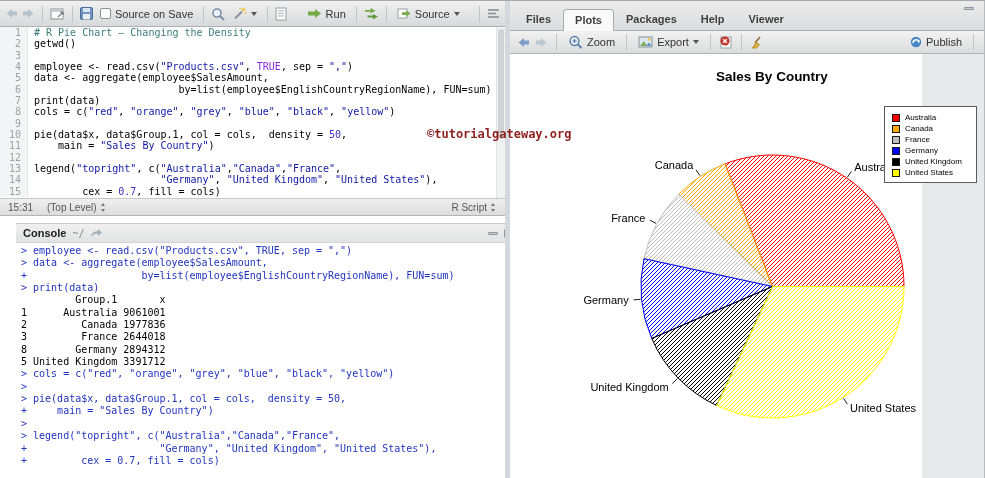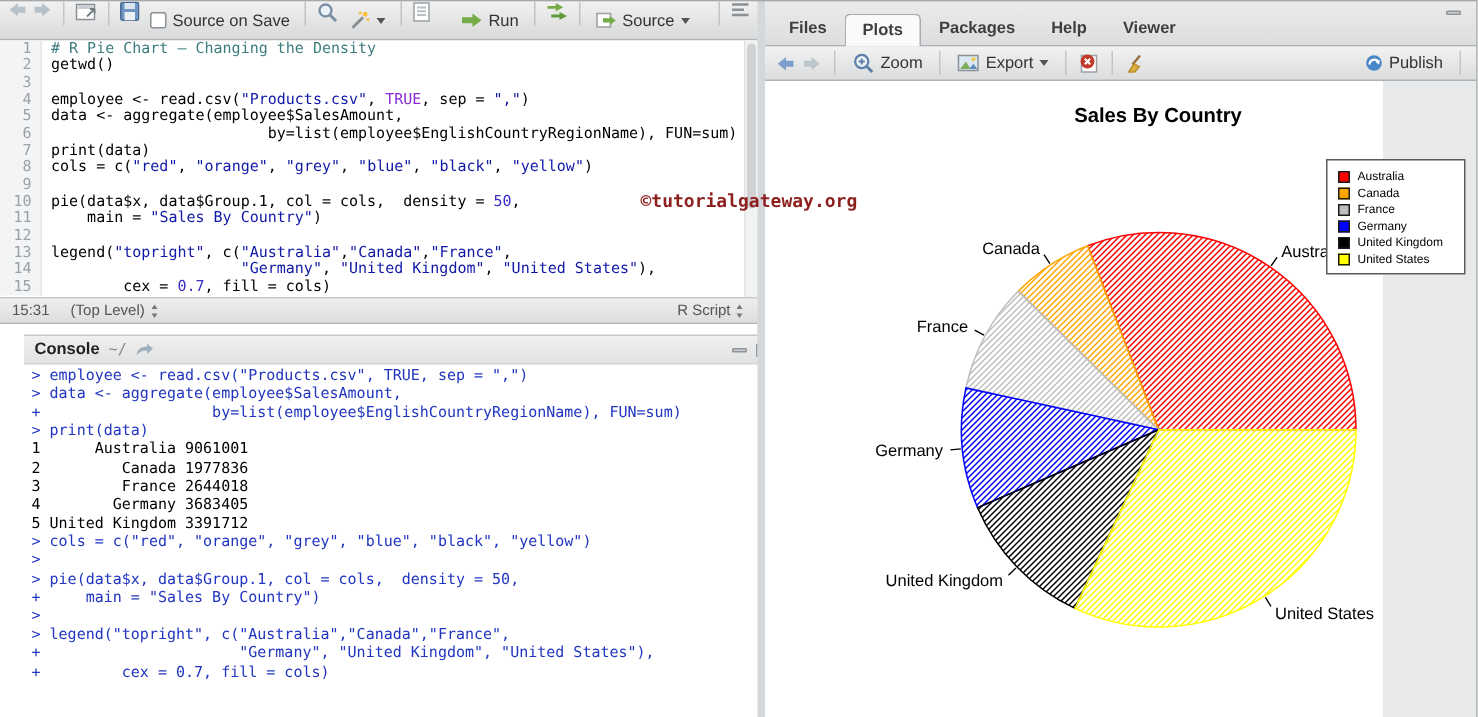--- a/index.html
+++ b/index.html
@@ -3,21 +3,21 @@
 <meta charset="utf-8">
 <style>
   *{margin:0;padding:0;box-sizing:border-box}
   body{background:#888;font-family:"Liberation Sans",sans-serif}
   #app{position:relative;width:985px;height:478px;background:#D5D8DB;overflow:hidden;border-top:1px solid #A6A9AB}
 
   
   .left-pane{position:absolute;left:0;top:0;width:505px;height:478px;background:#fff}
   .editor-toolbar{position:absolute;left:0;top:0;width:505px;height:26px;
     background:linear-gradient(#F1F1F1,#D8D9DA);border-bottom:1px solid #AFB2B4;
-    display:flex;padding:0 5px;gap:4px;font-size:11px;color:#333}
+    display:flex;align-items:center;padding:0 5px;gap:4px;font-size:11px;color:#333}
   .tb-sep{width:1px;height:16px;background:#C2C4C6;margin:0 3px;flex:0 0 auto}
   .tb-btn{display:flex;align-items:center;gap:4px;padding:2px 3px;border-radius:3px;white-space:nowrap}
   .checkbox{display:inline-block;width:11px;height:11px;background:#fff;border:1px solid #8A9095;border-radius:2px}
   .caret{display:inline-block;width:0;height:0;border-left:3.5px solid transparent;border-right:3.5px solid transparent;border-top:4px solid #555}
   .ud{display:inline-block;position:relative;width:7px;height:9px;vertical-align:middle}
   .ud::before{content:"";position:absolute;top:0;left:1px;border-left:2.5px solid transparent;border-right:2.5px solid transparent;border-bottom:3.5px solid #777}
   .ud::after{content:"";position:absolute;bottom:0;left:1px;border-left:2.5px solid transparent;border-right:2.5px solid transparent;border-top:3.5px solid #777}
 
   .editor-body{position:absolute;left:0;top:26px;width:505px;height:171px;background:#fff;overflow:hidden}
   .code-line{display:flex;height:11.333px;line-height:11.333px;font-family:"DejaVu Sans Mono",monospace;font-size:10px;white-space:pre}
@@ -205,24 +205,25 @@
           <span class="dash-ic"></span>
           <span class="max-ic"></span>
         </span>
       </div>
       <div class="console-body">
         <div id="console-lines">
             <div class="console-line in">&gt; employee &lt;- read.csv("Products.csv", TRUE, sep = ",")</div>
             <div class="console-line in">&gt; data &lt;- aggregate(employee$SalesAmount,</div>
             <div class="console-line in">+                   by=list(employee$EnglishCountryRegionName), FUN=sum)</div>
             <div class="console-line in">&gt; print(data)</div>
+            <div class="console-line out">         Group.1       x</div>
             <div class="console-line out">1      Australia 9061001</div>
             <div class="console-line out">2         Canada 1977836</div>
             <div class="console-line out">3         France 2644018</div>
-            <div class="console-line out">4        Germany 3683405</div>
+            <div class="console-line out">8        Germany 2894312</div>
             <div class="console-line out">5 United Kingdom 3391712</div>
             <div class="console-line in">&gt; cols = c("red", "orange", "grey", "blue", "black", "yellow")</div>
             <div class="console-line in">&gt; </div>
             <div class="console-line in">&gt; pie(data$x, data$Group.1, col = cols,  density = 50,</div>
             <div class="console-line in">+     main = "Sales By Country")</div>
             <div class="console-line in">&gt; </div>
             <div class="console-line in">&gt; legend("topright", c("Australia","Canada","France",</div>
             <div class="console-line in">+                      "Germany", "United Kingdom", "United States"),</div>
             <div class="console-line in">+         cex = 0.7, fill = cols)</div>
           </div>

